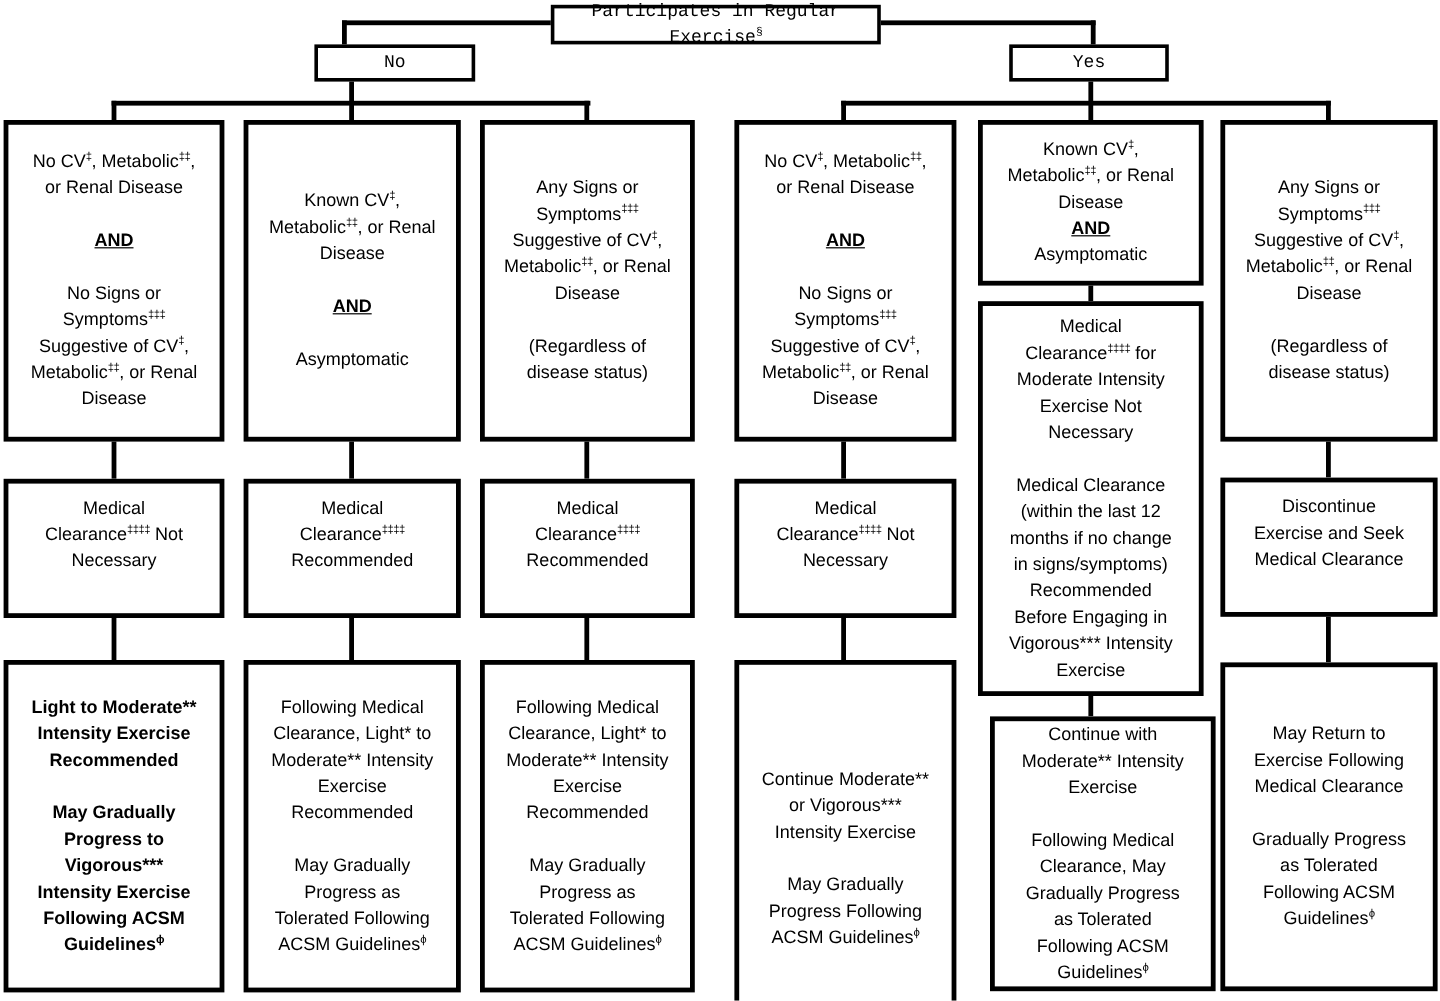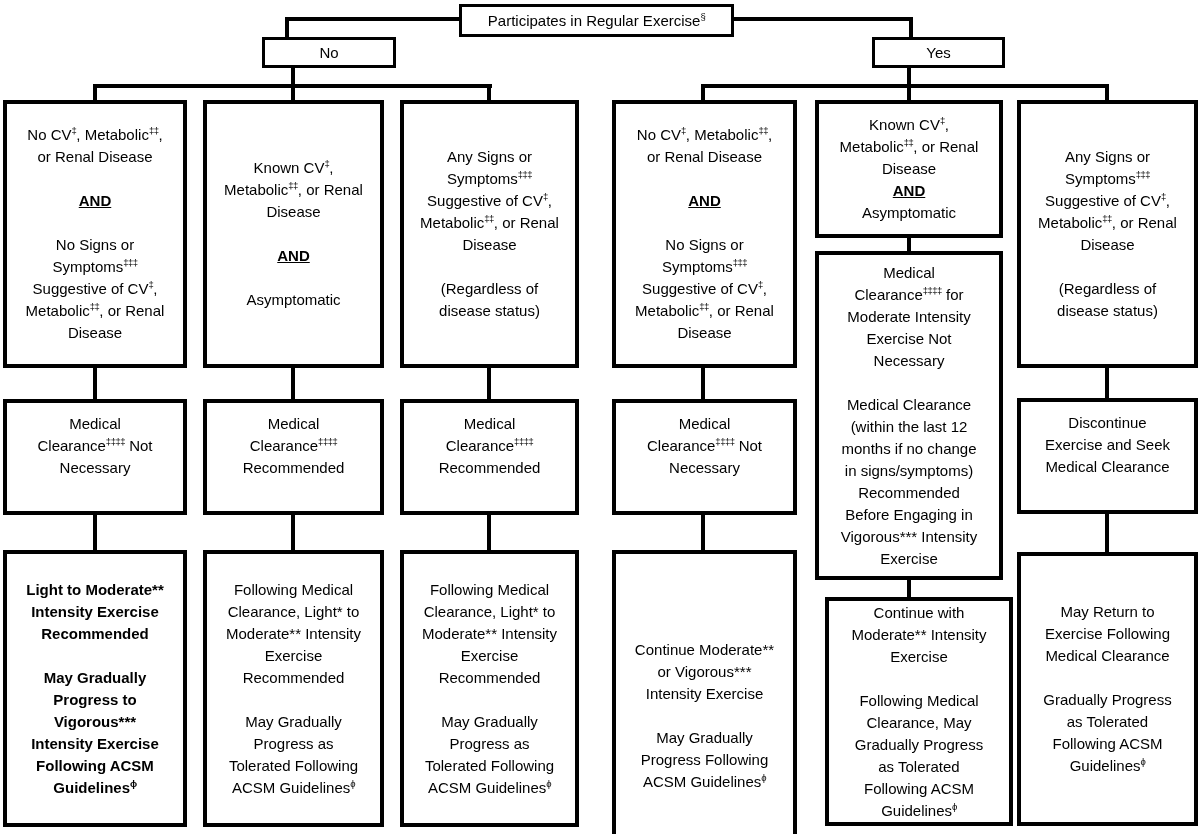--- a/index.html
+++ b/index.html
@@ -22,20 +22,21 @@
     justify-content:center;
     text-align:center;
     font-size:15px;
     line-height:22px;
   }
   .label-node{
     border-width:3px;
     font-size:15px;
     justify-content:center;
     padding:0 4px;
+    font-family:Liberation Mono, monospace;
   }
   .r1{padding:4px 13px;}
   .r2{justify-content:flex-start;padding:10px 20px 4px 20px;}
   .r3{padding:4px 17px;}
   .c5tall{padding:4px 19px;}
   .blk{margin:0 0 22px 0;}
   .blk:last-child{margin-bottom:0;}
   .compact .blk{margin-bottom:0;}
   .and{font-weight:700;text-decoration:underline;}
   sup{
@@ -81,21 +82,21 @@
   <div class="line" style="left:1105px;top:513px;width:4px;height:39px;"></div>
 
   <div class="node label-node" style="left:459px;top:4px;width:275px;height:33px;">
       <p class="blk">Participates in Regular Exercise<sup>§</sup></p>
     </div>
 
   <div class="node label-node" style="left:219px;top:37px;width:134px;height:31px;margin-left:43px;">
     <span>No</span>
   </div>
 
-  <div class="node label-node" style="left:872px;top:37px;width:133px;height:31px;">
+  <div class="node label-node" style="left:841px;top:37px;width:133px;height:31px;">
     <span>Yes</span>
   </div>
 
   <div class="node r1" style="left:3px;top:100px;width:184px;height:268px;">
       <p class="blk">No CV<sup>‡</sup>, Metabolic<sup>‡‡</sup>, or Renal Disease</p>
       <p class="blk and">AND</p>
       <p class="blk">No Signs or Symptoms<sup>‡‡‡</sup> Suggestive of CV<sup>‡</sup>, Metabolic<sup>‡‡</sup>, or Renal Disease</p>
     </div>
   <div class="node r2" style="left:3px;top:399px;width:184px;height:116px;">
       <p class="blk">Medical Clearance<sup>‡‡‡‡</sup> Not Necessary</p>

